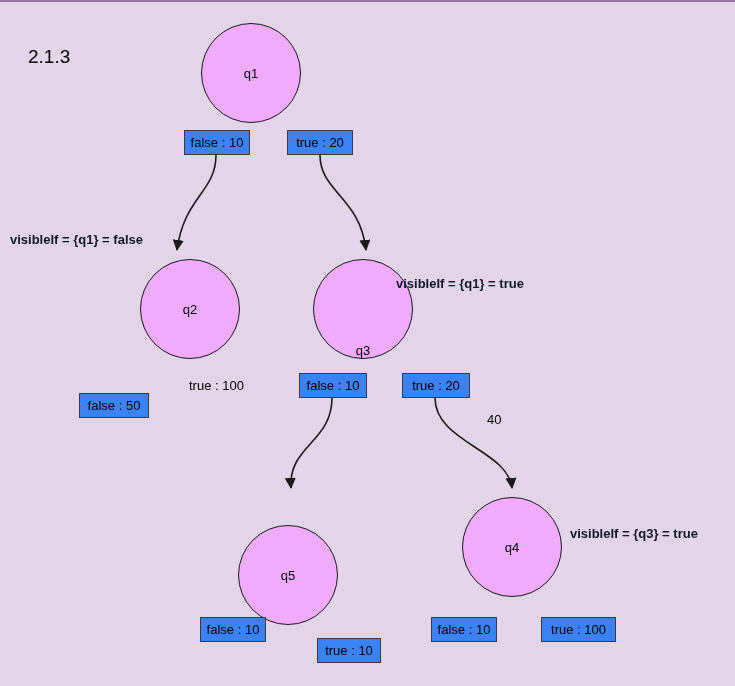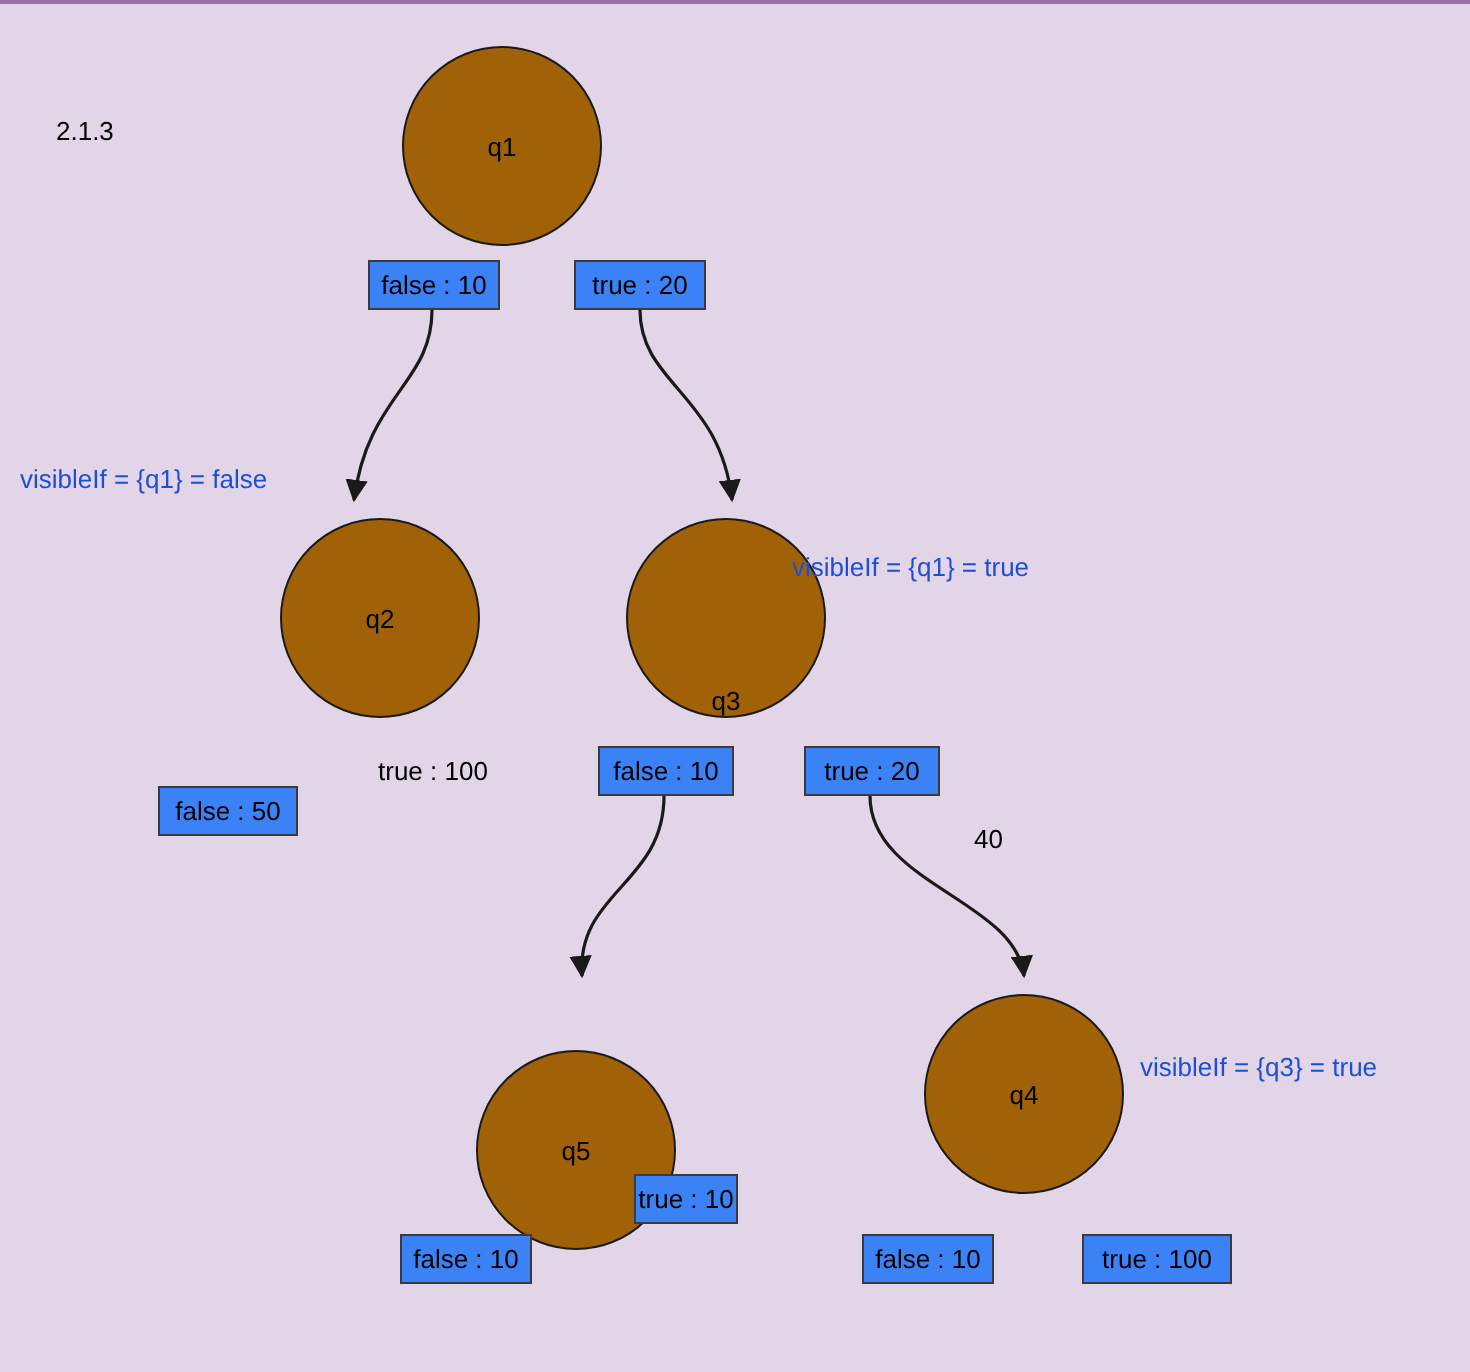--- a/index.html
+++ b/index.html
@@ -23,21 +23,21 @@
     top: 0;
     width: 735px;
     height: 686px;
     pointer-events: none;
   }
   .node {
     position: absolute;
     width: 100px;
     height: 100px;
     border-radius: 50%;
-    background: #a16207;
+    background: #f0abfc;
     border: 1.4px solid #1a1a1a;
     box-sizing: border-box;
     display: flex;
     align-items: center;
     justify-content: center;
     font-size: 13px;
     color: #000000;
   }
   .lbl-box {
     position: absolute;
@@ -55,29 +55,29 @@
   }
   .lbl-plain {
     position: absolute;
     font-size: 13px;
     color: #000000;
     white-space: nowrap;
   }
   .edge-label {
     position: absolute;
     font-size: 13px;
-    color: #1d4ed8;
+    color: #0f172a;
     white-space: nowrap;
+    font-weight: bold;
   }
   .corner-label {
     position: absolute;
-    font-size: 13px;
+    font-size: 19px;
     color: #000000;
     white-space: nowrap;
-    margin-top: 12px;
   }
 </style>
 </head>
 <body>
 
 <div id="canvas">
 
   <svg id="edges" viewBox="0 0 735 686" xmlns="http://www.w3.org/2000/svg">
     <defs>
       <marker id="arrow" viewBox="0 0 10 10" refX="9" refY="5" markerWidth="7" markerHeight="7" orient="auto-start-reverse">
@@ -111,21 +111,21 @@
         <span>q4</span>
       </div>
     </div>
   <div id="label-layer">
       <div class="lbl-box" style="left: 184px; top: 128px; width: 66px;">false : 10</div>
       <div class="lbl-box" style="left: 287px; top: 128px; width: 66px;">true : 20</div>
       <div class="lbl-box" style="left: 79px; top: 371px; width: 70px; margin-top: 20px;">false : 50</div>
       <div class="lbl-box" style="left: 299px; top: 371px; width: 68px;">false : 10</div>
       <div class="lbl-box" style="left: 402px; top: 371px; width: 68px;">true : 20</div>
       <div class="lbl-box" style="left: 200px; top: 615px; width: 66px;">false : 10</div>
-      <div class="lbl-box" style="left: 317px; top: 585px; width: 52px;">true : 10</div>
+      <div class="lbl-box" style="left: 317px; top: 636px; width: 64px;">true : 10</div>
       <div class="lbl-box" style="left: 431px; top: 615px; width: 66px;">false : 10</div>
       <div class="lbl-box" style="left: 541px; top: 615px; width: 75px;">true : 100</div>
       <div class="lbl-plain" style="left: 189px; top: 376px;">true : 100</div>
       <div class="lbl-plain" style="left: 487px; top: 410px;">40</div>
       <div class="edge-label" style="left: 10px; top: 230px;">visibleIf = {q1} = false</div>
       <div class="edge-label" style="left: 396px; top: 230px; margin-top: 44px;">visibleIf = {q1} = true</div>
       <div class="edge-label" style="left: 570px; top: 524px;">visibleIf = {q3} = true</div>
     </div>
 
 </div>

